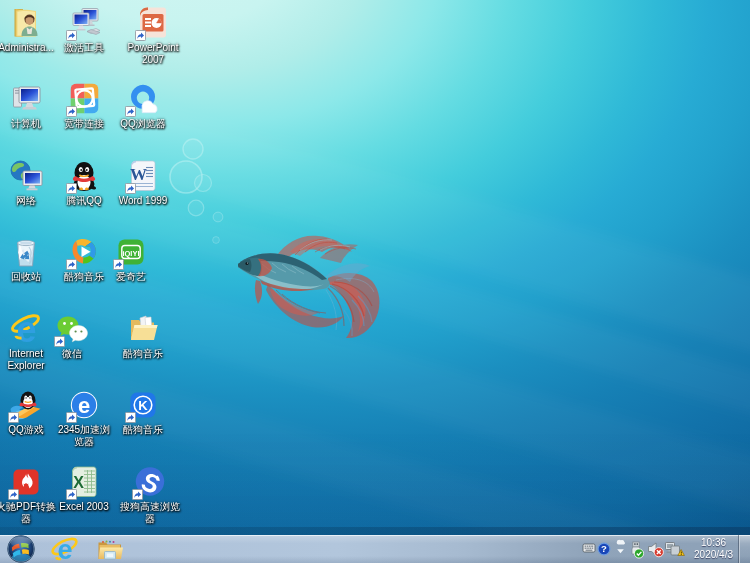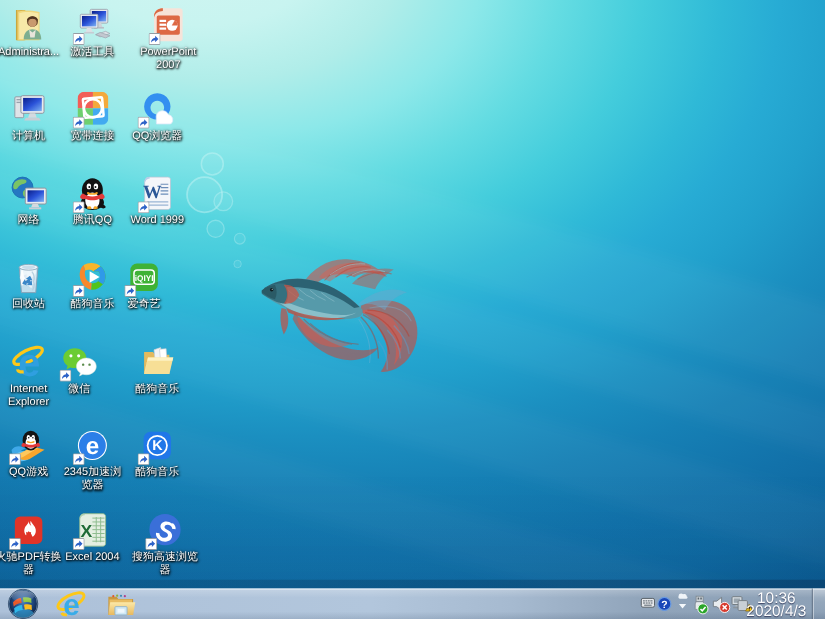--- a/index.html
+++ b/index.html
@@ -2,21 +2,21 @@
 <html><head><meta charset="utf-8"><style>
 html,body{margin:0;padding:0;width:750px;height:563px;overflow:hidden;font-family:"Liberation Sans",sans-serif;}
 #wall{position:absolute;left:0;top:0;width:750px;height:563px;}
 .cell{position:absolute;width:64px;text-align:center;}
 .cell svg.ic{display:block;margin:0 auto;}
 .lbl{margin-top:2px;font-size:10px;line-height:11.5px;color:#fff;text-shadow:0 1px 2px rgba(0,0,0,.9),0 0 3px rgba(0,0,0,.8),1px 1px 2px rgba(0,0,0,.9);}
 .sc{position:absolute;}
 #taskbar{position:absolute;left:0;top:535px;width:750px;height:28px;background:linear-gradient(to right,#adc1d9 0%,#b2c6dc 45%,#a6bad0 62%,#90a4ba 78%,#8da1b7 100%);}
 #taskbar::before{content:"";position:absolute;left:0;top:0;width:750px;height:1px;background:rgba(240,248,255,.75);}
 #tbshade{position:absolute;left:0;top:0;width:750px;height:28px;background:linear-gradient(to bottom,rgba(255,255,255,.25),rgba(255,255,255,0) 30%,rgba(0,20,50,0) 75%,rgba(0,20,50,.12));}
-#clock{position:absolute;right:17px;top:2px;text-align:center;color:#fff;font-size:14px;line-height:12px;text-shadow:0 1px 1px rgba(0,0,40,.6);}
+#clock{position:absolute;right:17px;top:2px;text-align:center;color:#fff;font-size:10px;line-height:12px;text-shadow:0 1px 1px rgba(0,0,40,.6);}
 </style></head>
 <body>
 <svg id="wall" width="750" height="563" viewBox="0 0 750 563">
  <defs>
   <radialGradient id="sky" cx="0" cy="0" r="1" gradientUnits="userSpaceOnUse" gradientTransform="translate(160,-70) rotate(12) scale(1050,700)">
    <stop offset="0" stop-color="#d5f6f2"></stop>
    <stop offset="0.13" stop-color="#c8f4f0"></stop>
    <stop offset="0.20" stop-color="#b0ede9"></stop>
    <stop offset="0.27" stop-color="#8ce8e9"></stop>
    <stop offset="0.34" stop-color="#64dce2"></stop>
@@ -445,21 +445,21 @@
           <line x1="17" y1="23.5" x2="28" y2="23.5"></line>
    <line x1="17" y1="27" x2="28" y2="27"></line>
    <line x1="20.5" y1="5" x2="20.5" y2="28"></line>
           <line x1="24.5" y1="5" x2="24.5" y2="28"></line>
   </g>
   <text x="11.5" y="23" font-size="16" font-weight="bold" fill="#1e6b36" text-anchor="middle" font-family="Liberation Sans">X</text>
  </svg>
  <svg class="sc" width="11" height="11" style="left:14px;top:24px">
         <use href="#scb"></use>
       </svg>
- <div class="lbl">Excel 2004</div>
+ <div class="lbl">Excel 2003</div>
 </div>
 
 <div class="cell" style="left:118px;top:465px">
  <svg class="ic" width="34" height="34" viewBox="0 0 34 34">
   <circle cx="17" cy="16.5" r="14.2" fill="#3a6fd8"></circle>
   <path d="M22.8 9.5 c-3.5 -2.2 -8 -1.6 -10 1.2 c-1.8 2.6 -0.6 5.8 2.6 7.2 l3.4 1.4 c1.8 0.8 2.3 2.4 1.3 3.8 c-1.2 1.6 -3.9 1.9 -6 0.7 c-1.3 -0.8 -2.1 -2 -2.1 -3.2 l-3.5 0 c-0.1 2.4 1.3 4.7 3.8 6.2 c4 2.4 9.2 1.7 11.5 -1.5 c2.1 -3 0.8 -6.6 -2.9 -8.2 l-3.2 -1.3 c-1.6 -0.7 -2.1 -2.1 -1.2 -3.4 c1 -1.4 3.4 -1.7 5.3 -0.6 c1.1 0.6 1.8 1.6 1.9 2.7 l3.5 0 c0 -2.2 -1.4 -4.4 -3.4 -5.5 Z" fill="#ffffff" transform="rotate(8 17 17) scale(0.92) translate(1.5,1.5)"></path>
  </svg>
  <svg class="sc" width="11" height="11" style="left:14px;top:24px">
         <use href="#scb"></use>
       </svg>

